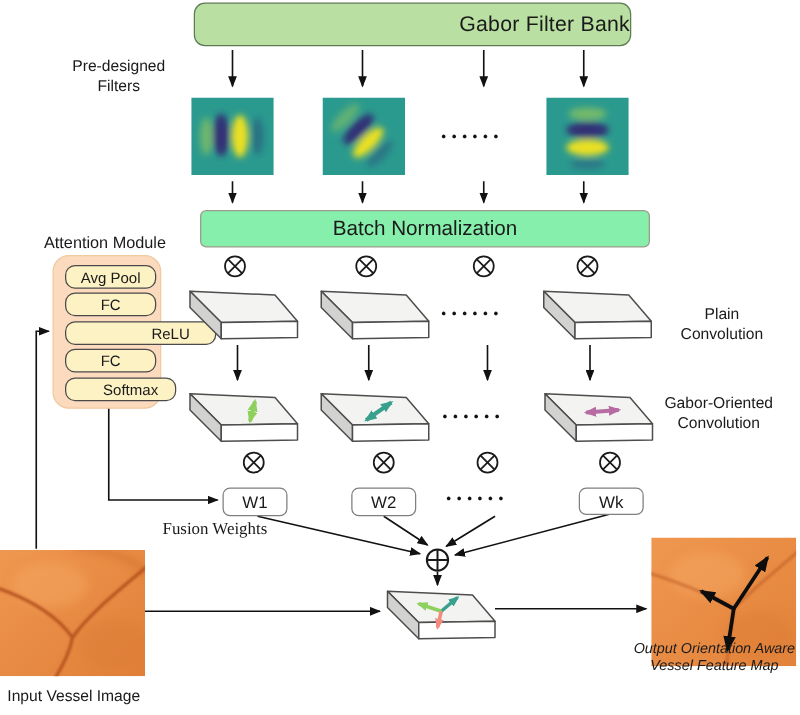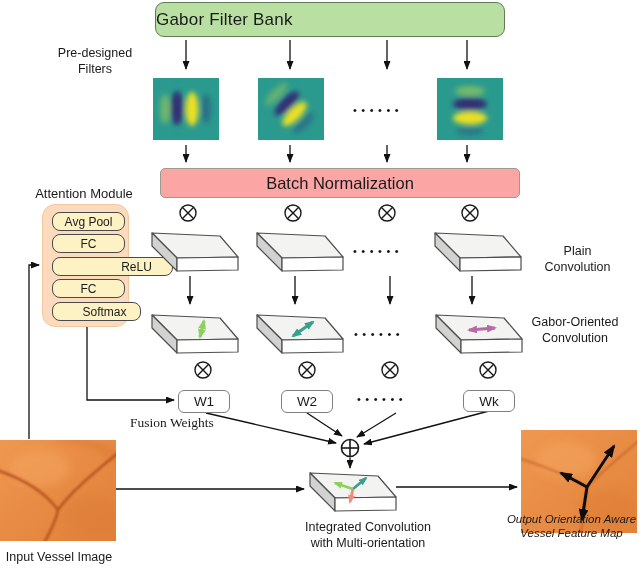--- a/index.html
+++ b/index.html
@@ -4,25 +4,25 @@
 <style>
   html,body{margin:0;padding:0;background:#ffffff;}
   #canvas{
     position:relative;width:640px;height:572px;background:#ffffff;overflow:hidden;
     font-family:"Liberation Sans",sans-serif;color:#1a1a1a;
   }
   .abs{position:absolute;}
   .ctr{text-align:center;}
   .bankbox{
     background:#b9e0a2;border:1.6px solid #5e7b55;border-radius:9px;
-    display:flex;align-items:center;justify-content:flex-start;
+    display:flex;align-items:center;justify-content:flex-end;
     font-size:17px;letter-spacing:.2px;
   }
   .bnbox{
-    background:#fca5a5;border:1.4px solid #9c9c8a;border-radius:5px;
+    background:#86efac;border:1.4px solid #9c9c8a;border-radius:5px;
     display:flex;align-items:center;justify-content:center;font-size:16.5px;
   }
   .attn-wrap{background:#fcdabd;border:1px solid #f2c89f;border-radius:13px;}
   .attn-layer{
     background:#fdf2c4;border:1.3px solid #4a4a4a;border-radius:8px;
     display:flex;align-items:center;justify-content:center;font-size:12px;
   }
   .wbox{
     background:#ffffff;border:1.5px solid #7f7f7f;border-radius:6px;
     display:flex;align-items:center;justify-content:center;font-size:13.5px;
@@ -319,24 +319,20 @@
       <polygon points="2,1 27,26 27,39 2,14" fill="#d2d2d0"></polygon>
       <polygon points="27,26 88,25 88,38 27,39" fill="#ffffff"></polygon>
     </g>
     <g fill="none" stroke-width="2.8">
       <line x1="45" y1="17" x2="58" y2="6" stroke="#3aa08e" marker-end="url(#mT2)"></line>
       <line x1="45" y1="17" x2="27" y2="11" stroke="#8ed05e" marker-end="url(#mG2)"></line>
       <line x1="45" y1="17" x2="42" y2="30" stroke="#f28b7d" marker-end="url(#mS2)"></line>
     </g>
   </svg>
 
-  <div class="abs lbl ctr" style="left:288px;top:520px;width:160px;line-height:15.5px;">
-    <div>Integrated Convolution</div>
-    <div>with Multi-orientation</div>
-  </div>
 
   <svg class="abs" style="left:0;top:440px;" width="116" height="101" viewBox="0 0 116 101">
     <defs>
       <linearGradient id="retA" x1="0" y1="0" x2="1" y2="1">
         <stop offset="0" stop-color="#ef9750"></stop>
           <stop offset="1" stop-color="#e07f38"></stop>
       </linearGradient>
       <filter id="rb1" x="-30%" y="-30%" width="160%" height="160%">
           <feGaussianBlur stdDeviation="1"></feGaussianBlur>
         </filter>

